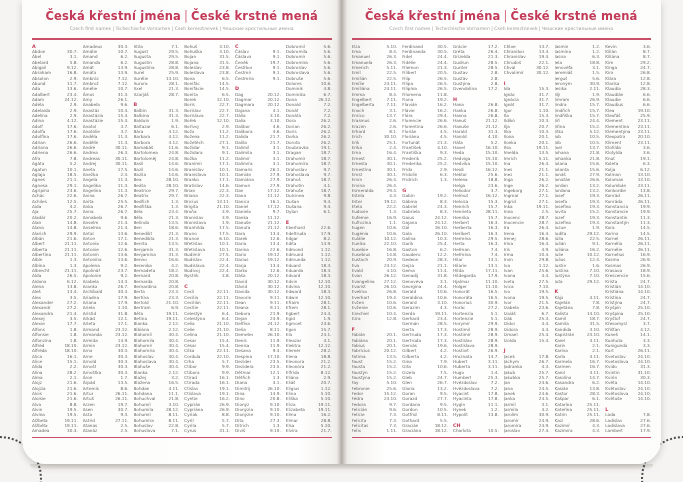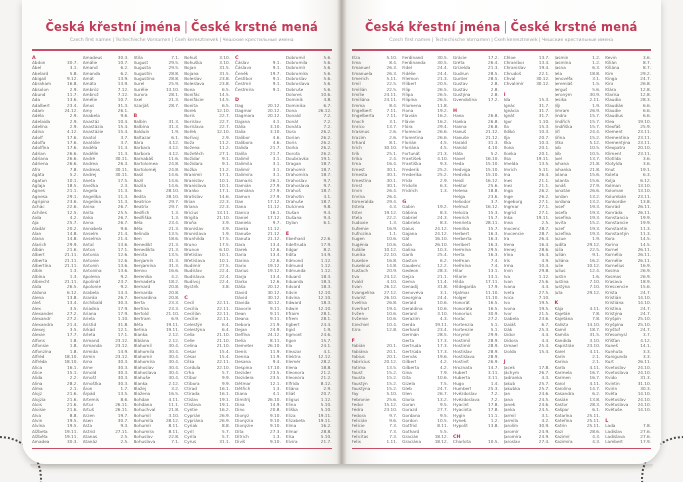--- a/index.html
+++ b/index.html
@@ -31,21 +31,21 @@
   }
   .page{flex:1;position:relative;min-width:0}
   .page.left{
     background:linear-gradient(90deg,#fcfcfb 0%,#ffffff 86%,#f4f2ef 97%,#e6e2de 100%);
     border-radius:0 0 0 24px;
   }
   .page.right{
     background:linear-gradient(270deg,#fcfcfb 0%,#ffffff 86%,#f4f2ef 97%,#e6e2de 100%);
     border-radius:0 0 24px 0;
   }
-  .content{position:absolute;left:10px;right:10px;top:0;padding-top:21px}
+  .content{position:absolute;left:10px;right:10px;top:0;padding-top:10px}
   .page-title{
     text-align:center;color:var(--accent,#c23a57);
     font-size:11.5px;font-weight:bold;letter-spacing:.2px;line-height:13px;
     white-space:nowrap;
   }
   .page-title .sep{font-weight:normal;opacity:.75;padding:0 3px}
   .page-subtitle{
     text-align:center;color:#9b9b99;font-size:4.6px;line-height:6px;margin-top:3px;
     white-space:nowrap;
   }

